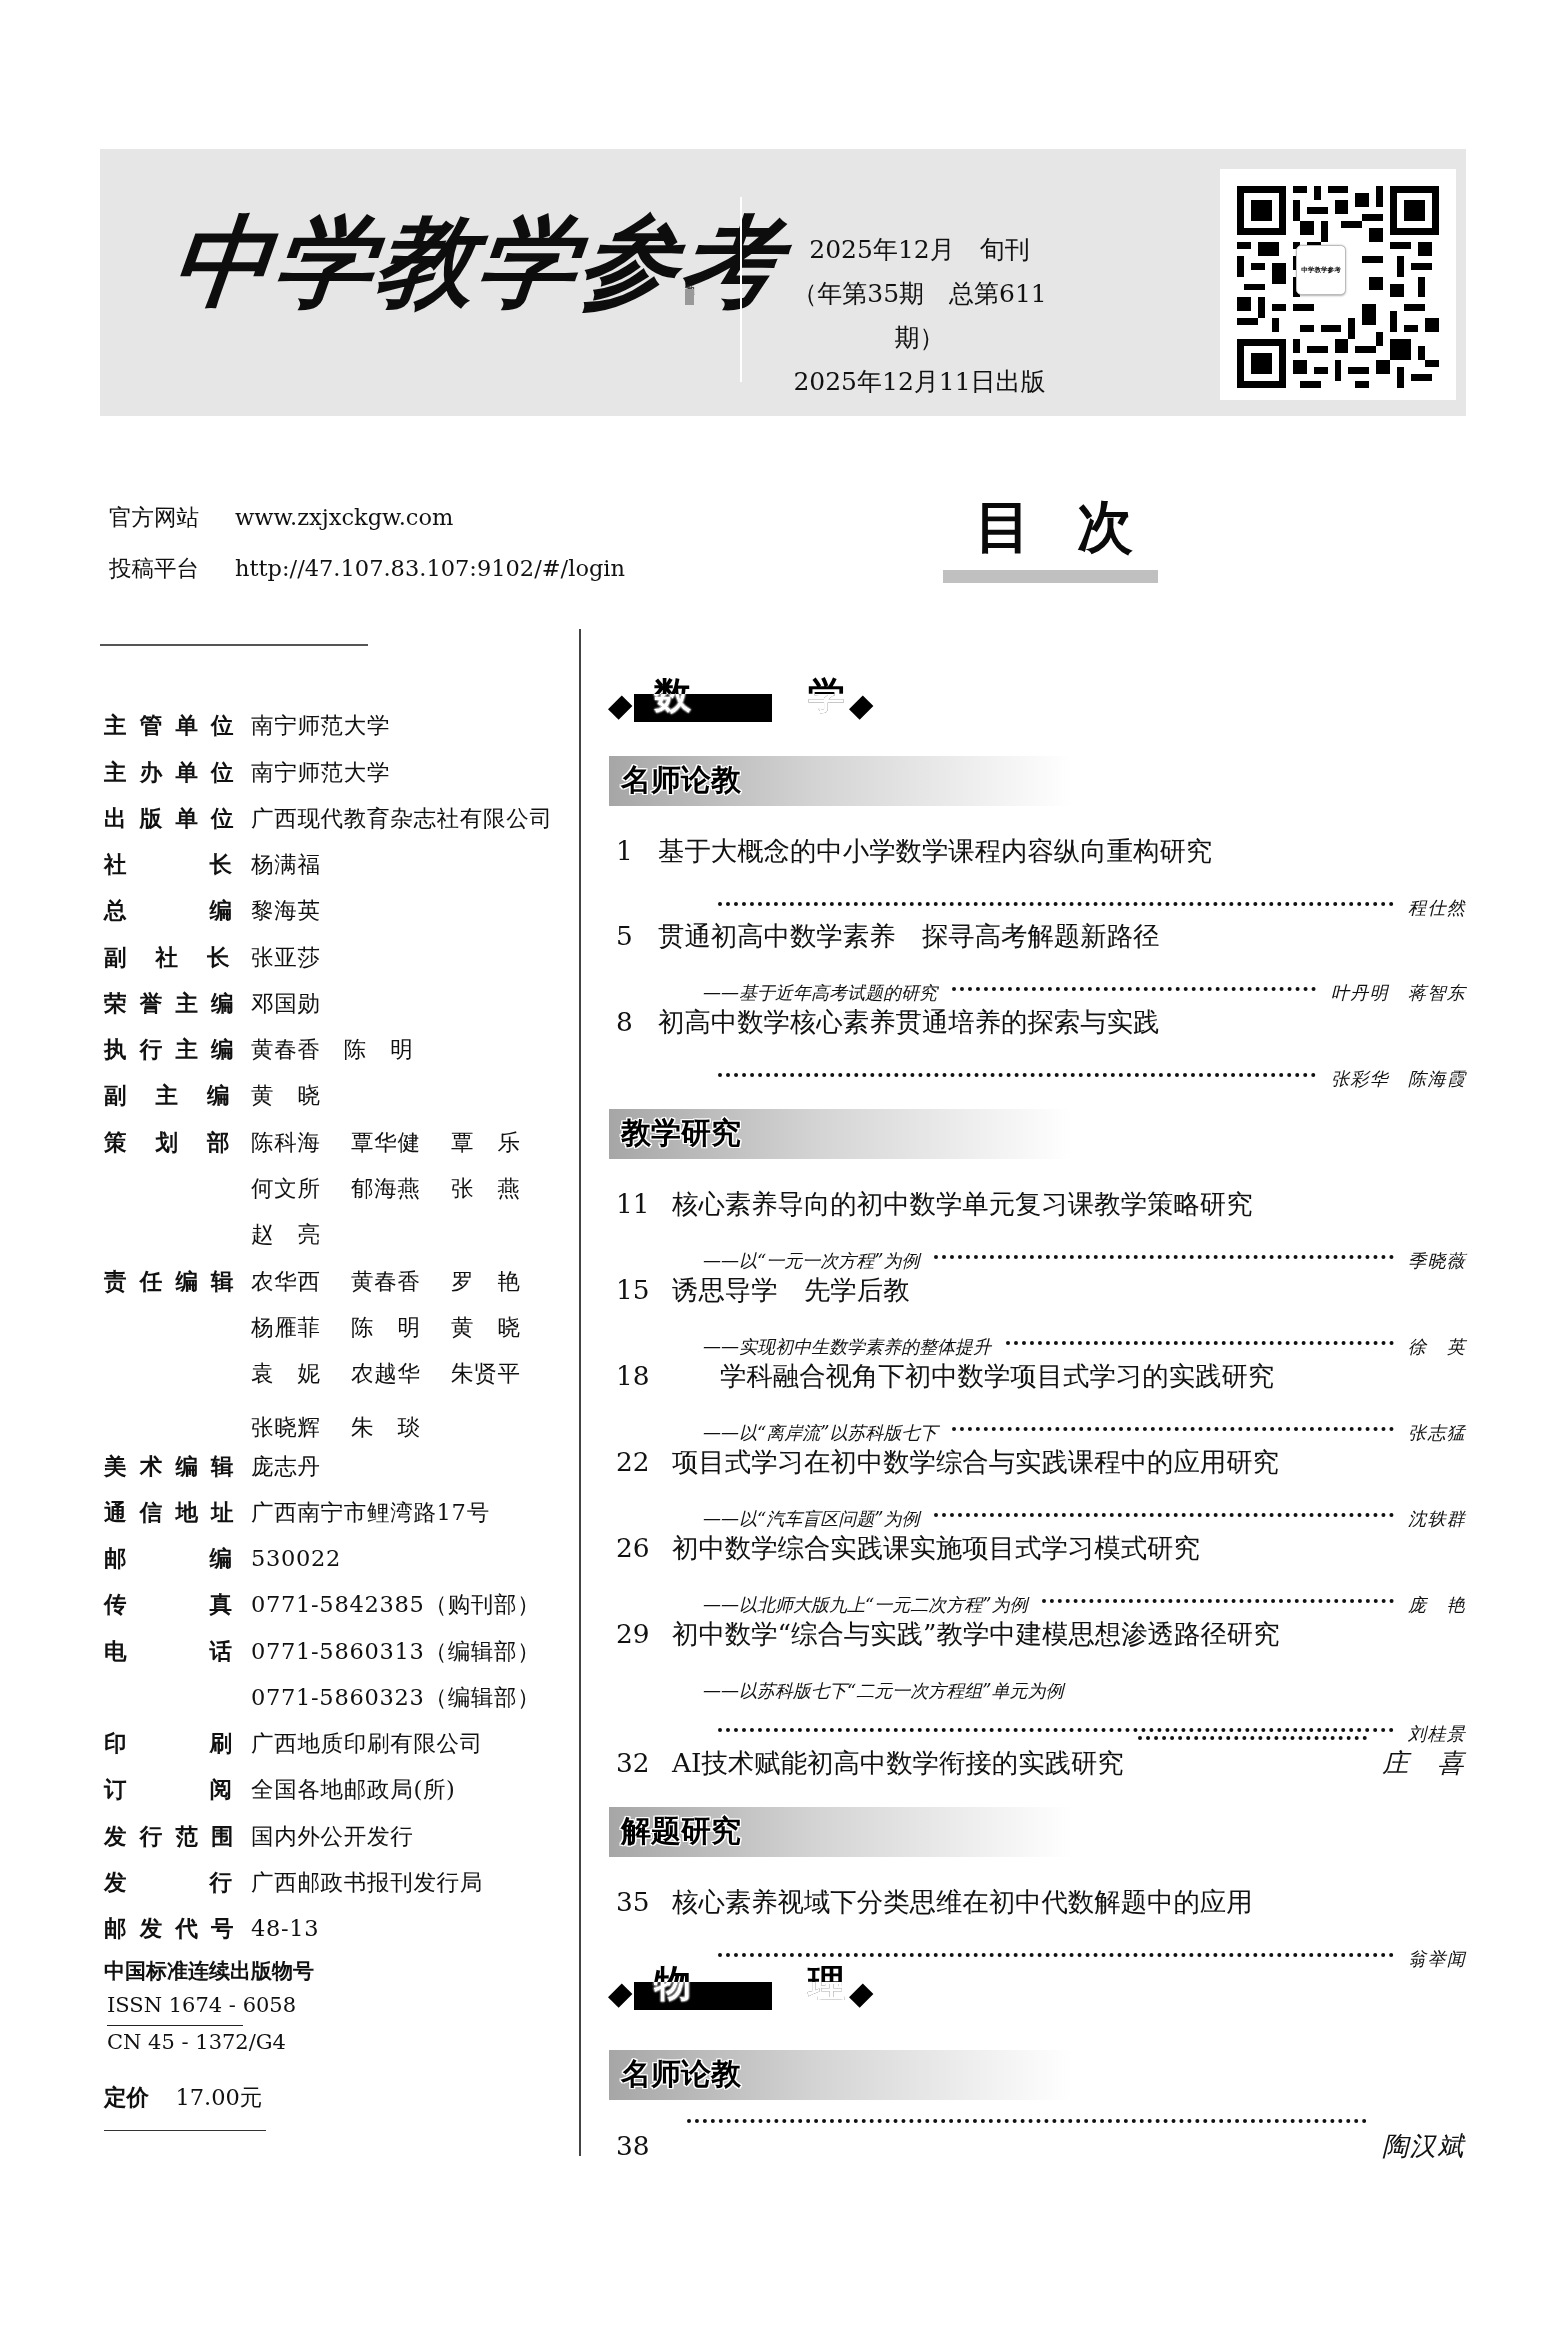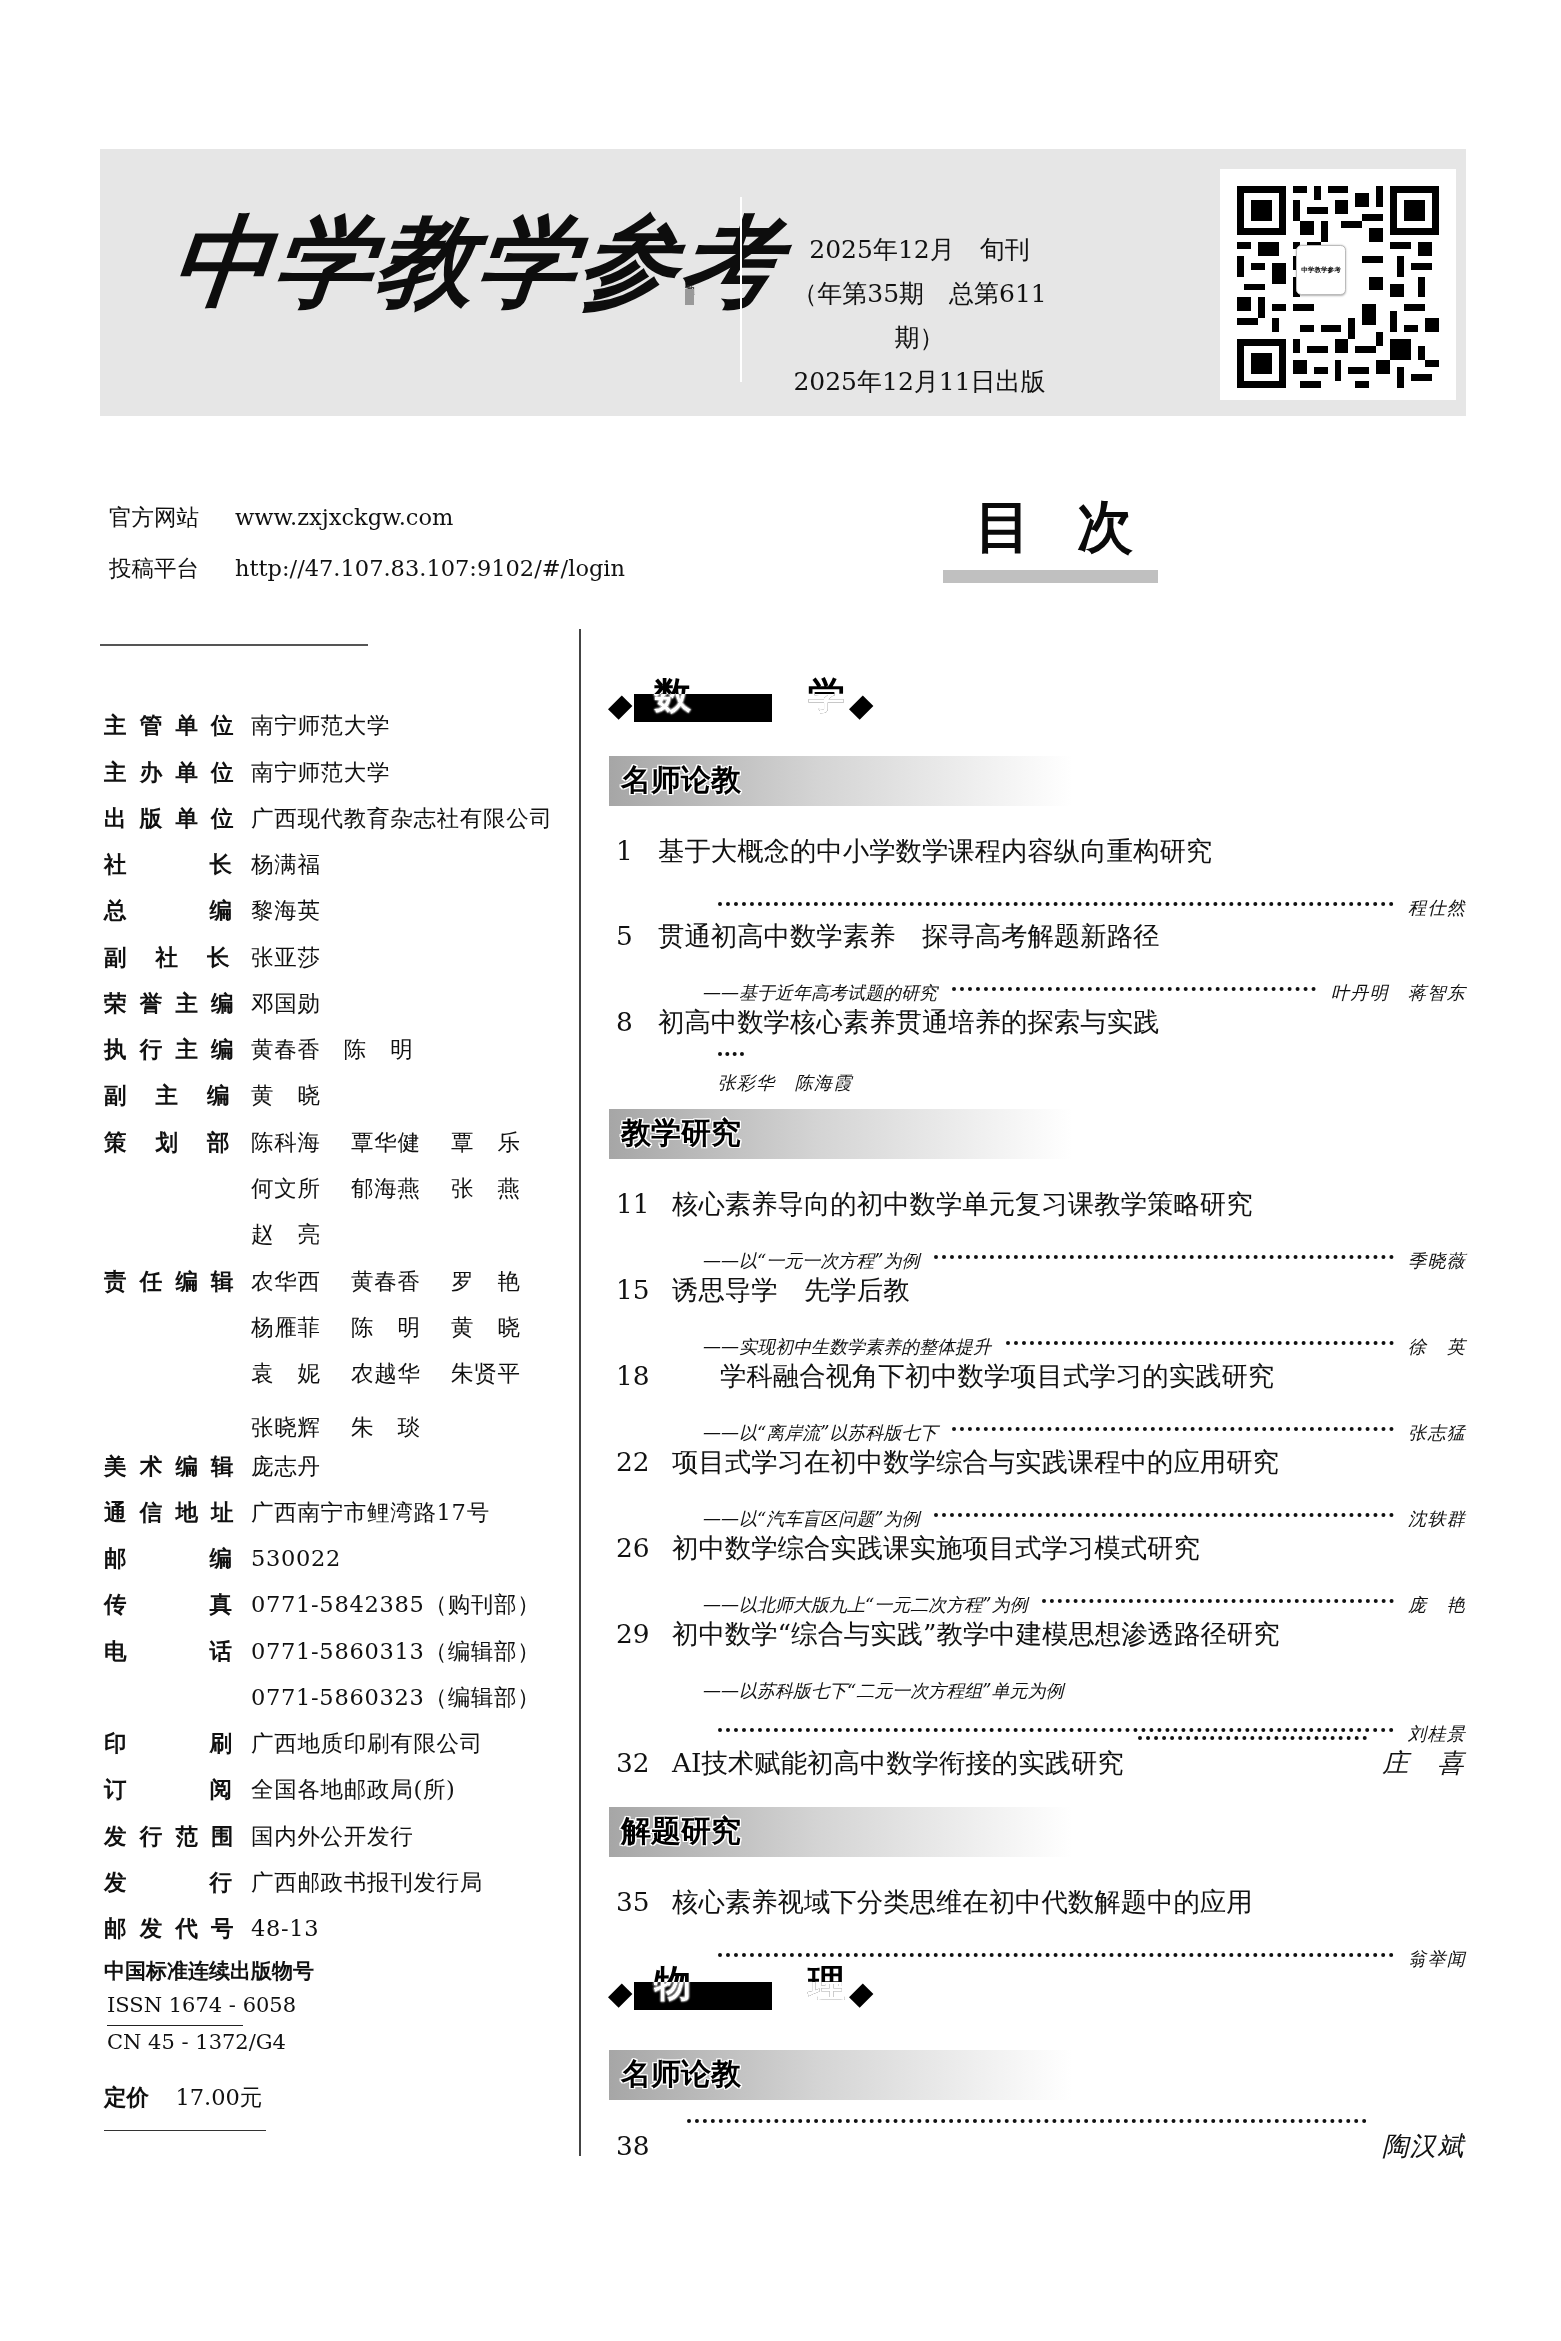--- a/index.html
+++ b/index.html
@@ -339,21 +339,21 @@
 <div class="abs sub-line" style="top:960px;">
   <span class="st">——基于近年高考试题的研究</span>
   <span class="leader"></span>
   <span class="au">叶丹明　蒋智东</span>
 </div>
 
 <div class="abs toc-line" style="top:1003px;">
   <span class="pg one">8</span>
   <span class="ttl">初高中数学核心素养贯通培养的探索与实践</span>
 </div>
-<div class="abs sub-line" style="top:1046px;flex-direction:column;">
+<div class="abs sub-line" style="top:1046px;">
   <span class="leader"></span>
   <span class="au">张彩华　陈海霞</span>
 </div>
 
 <div class="abs section" style="top:1109px;">
   <div class="txt">教学研究</div>
 </div>
 
 <div class="abs toc-line" style="top:1185px;">
   <span class="pg">11</span>

